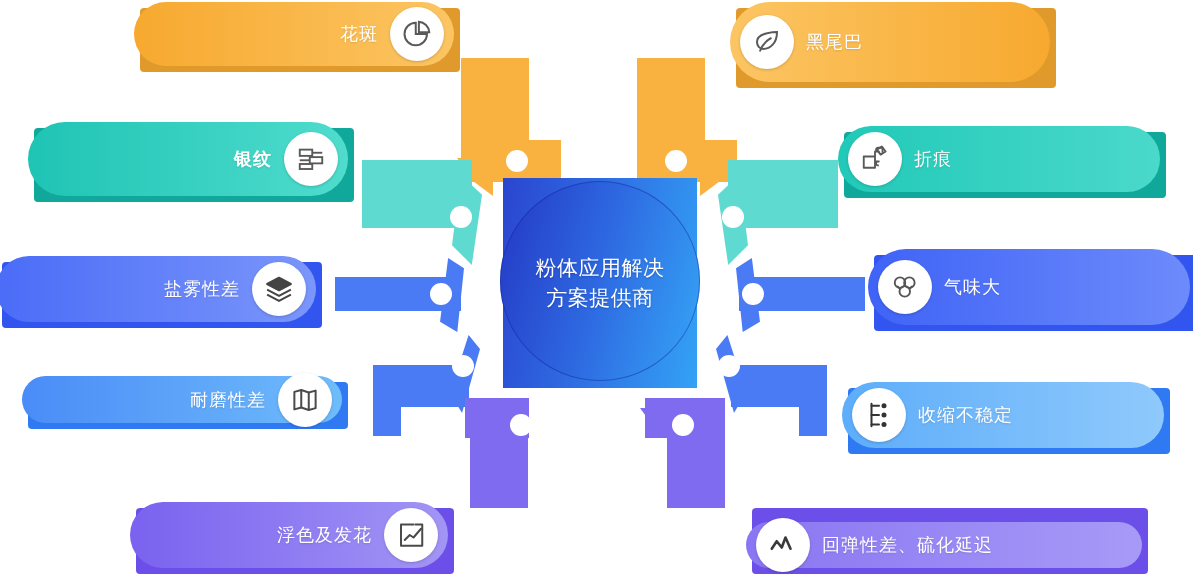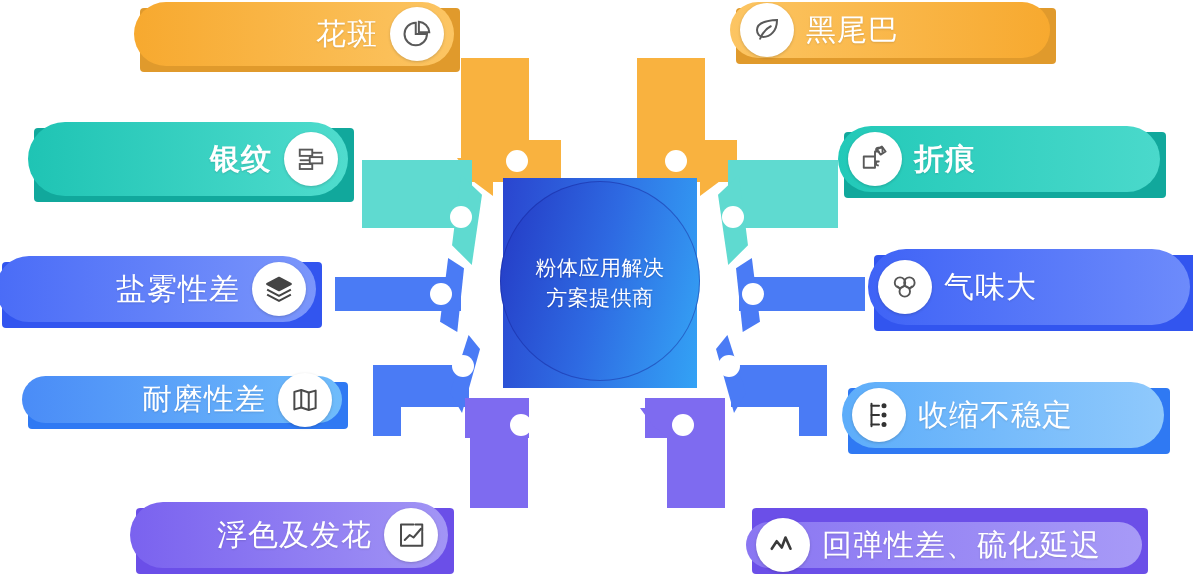--- a/index.html
+++ b/index.html
@@ -25,21 +25,21 @@
       text-align:center;color:#fff;font-size:21px;line-height:1.42;
       letter-spacing:.5px;text-shadow:0 1px 2px rgba(10,30,120,.35);z-index:4;}
 
   
   .pill{position:absolute;z-index:5;}
   .pill .back{position:absolute;left:6px;top:6px;right:-6px;bottom:-6px;border-radius:4px;}
   .pill .body{position:absolute;inset:0;border-radius:999px;display:flex;
       align-items:center;box-sizing:border-box;}
   .pill.r .body{justify-content:flex-end;padding-right:10px;}
   .pill.l .body{justify-content:flex-start;padding-left:10px;}
-  .pill .label{color:#ffffff;font-size:30px;letter-spacing:1px;white-space:nowrap;
+  .pill .label{color:#ffffff;font-size:18px;letter-spacing:1px;white-space:nowrap;
       text-shadow:0 1px 2px rgba(0,0,0,.13);}
   .pill.r .label{margin-right:12px;}
   .pill.l .label{margin-left:12px;}
   .badge{width:54px;height:54px;border-radius:50%;background:#fff;
       display:flex;align-items:center;justify-content:center;flex:0 0 auto;
       box-shadow:0 1px 3px rgba(0,0,0,.18);}
   .badge svg{display:block;}
 </style>
 </head>
 <body>
@@ -176,36 +176,36 @@
       <span class="badge">
         <svg width="30" height="30" viewBox="0 0 24 24" fill="none" stroke="#4a4a4a" stroke-width="1.6" stroke-linejoin="round" stroke-linecap="round">
           <path d="M14 3.5H4v17h17V10"></path>
             <path d="M7 16l4-4 3 2 6-7"></path>
             <path d="M15.5 3.5H21V9"></path>
         </svg>
       </span>
     </div>
   </div>
 
-  <div class="pill l" style="left:730px;top:2px;width:320px;height:56px;">
+  <div class="pill l" style="left:730px;top:2px;width:320px;height:80px;">
     <div class="back" style="background:#e09a2c;"></div>
     <div class="body" style="background:linear-gradient(90deg,#fcc563 0%,#f7a92f 100%);">
       <span class="badge">
         <svg width="30" height="30" viewBox="0 0 24 24" fill="none" stroke="#595959" stroke-width="1.6" stroke-linecap="round">
           <path d="M20 4c0 9-5.5 13.5-11 13.5C6 17.5 4 15 4 12 4 7 9 4.5 20 4z"></path>
           <path d="M15 9C11 11 8.5 14 6.5 19"></path>
         </svg>
       </span>
       <span class="label">黑尾巴</span>
     </div>
   </div>
 
   <div class="pill l" style="left:838px;top:126px;width:322px;height:66px;">
     <div class="back" style="background:#11a89c;"></div>
-    <div class="body" style="background:linear-gradient(90deg,#22c9b8 0%,#4ad9cb 100%);font-weight:bold;">
+    <div class="body" style="background:linear-gradient(90deg,#22c9b8 0%,#4ad9cb 100%);">
       <span class="badge">
         <svg width="30" height="30" viewBox="0 0 24 24" fill="none" stroke="#595959" stroke-width="1.5" stroke-linejoin="round">
           <rect x="3" y="10" width="9" height="9"></rect>
           <path d="M12 10V6h3a1.6 1.6 0 1 1 0-3h3v4"></path>
           <path d="M12 14h3a1.6 1.6 0 1 0 0 3"></path>
           <path d="M13.5 4.5l4-2.5 3 4-4 2.5z"></path>
         </svg>
       </span>
       <span class="label">折痕</span>
     </div>

